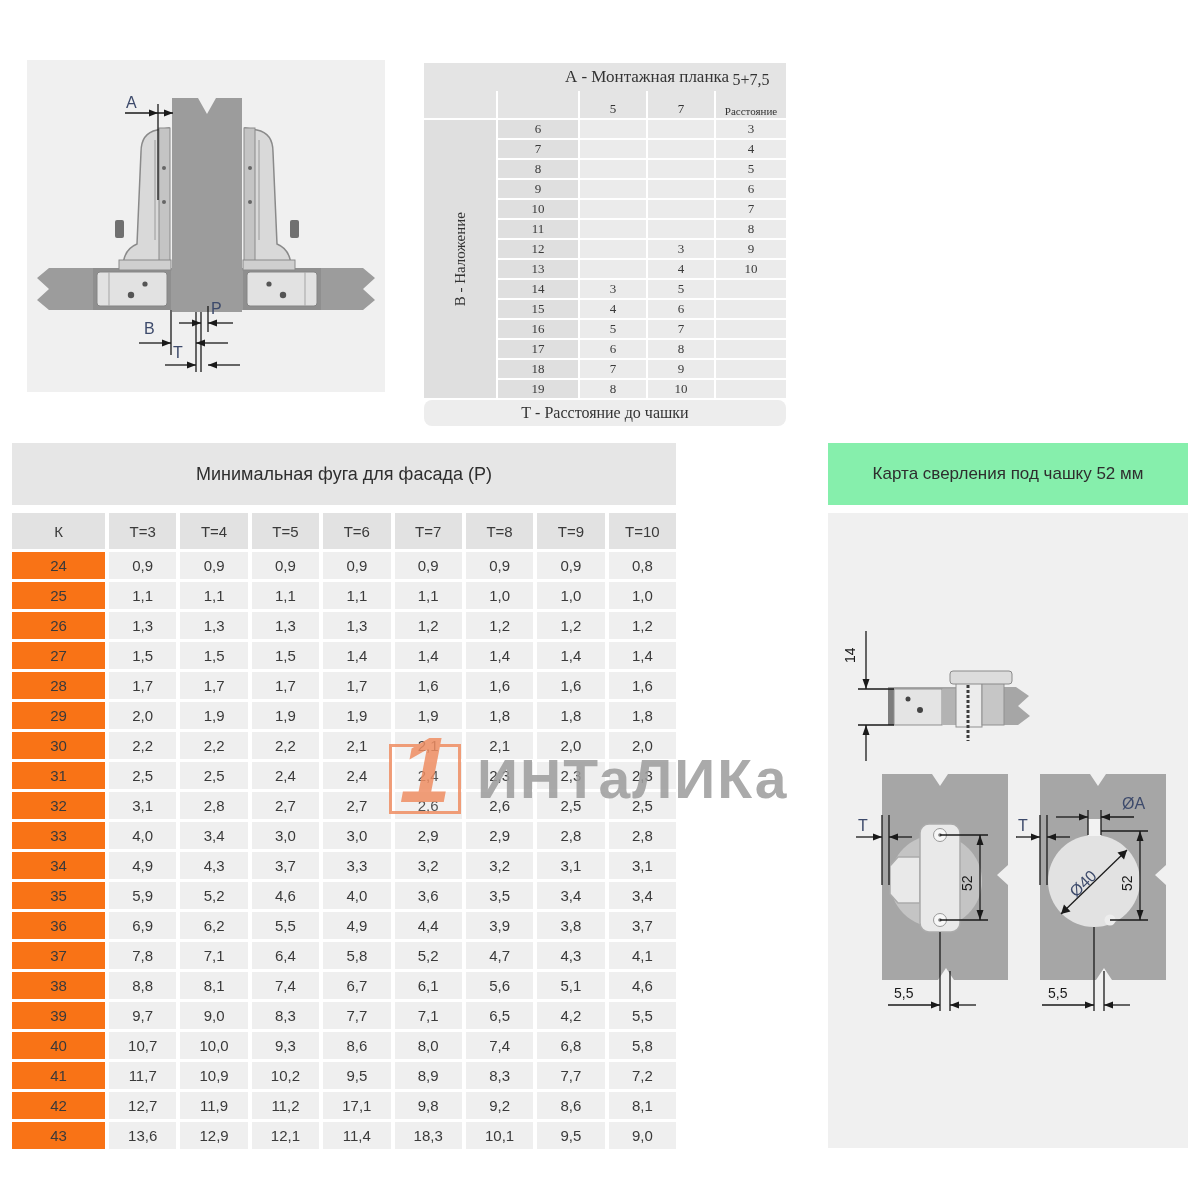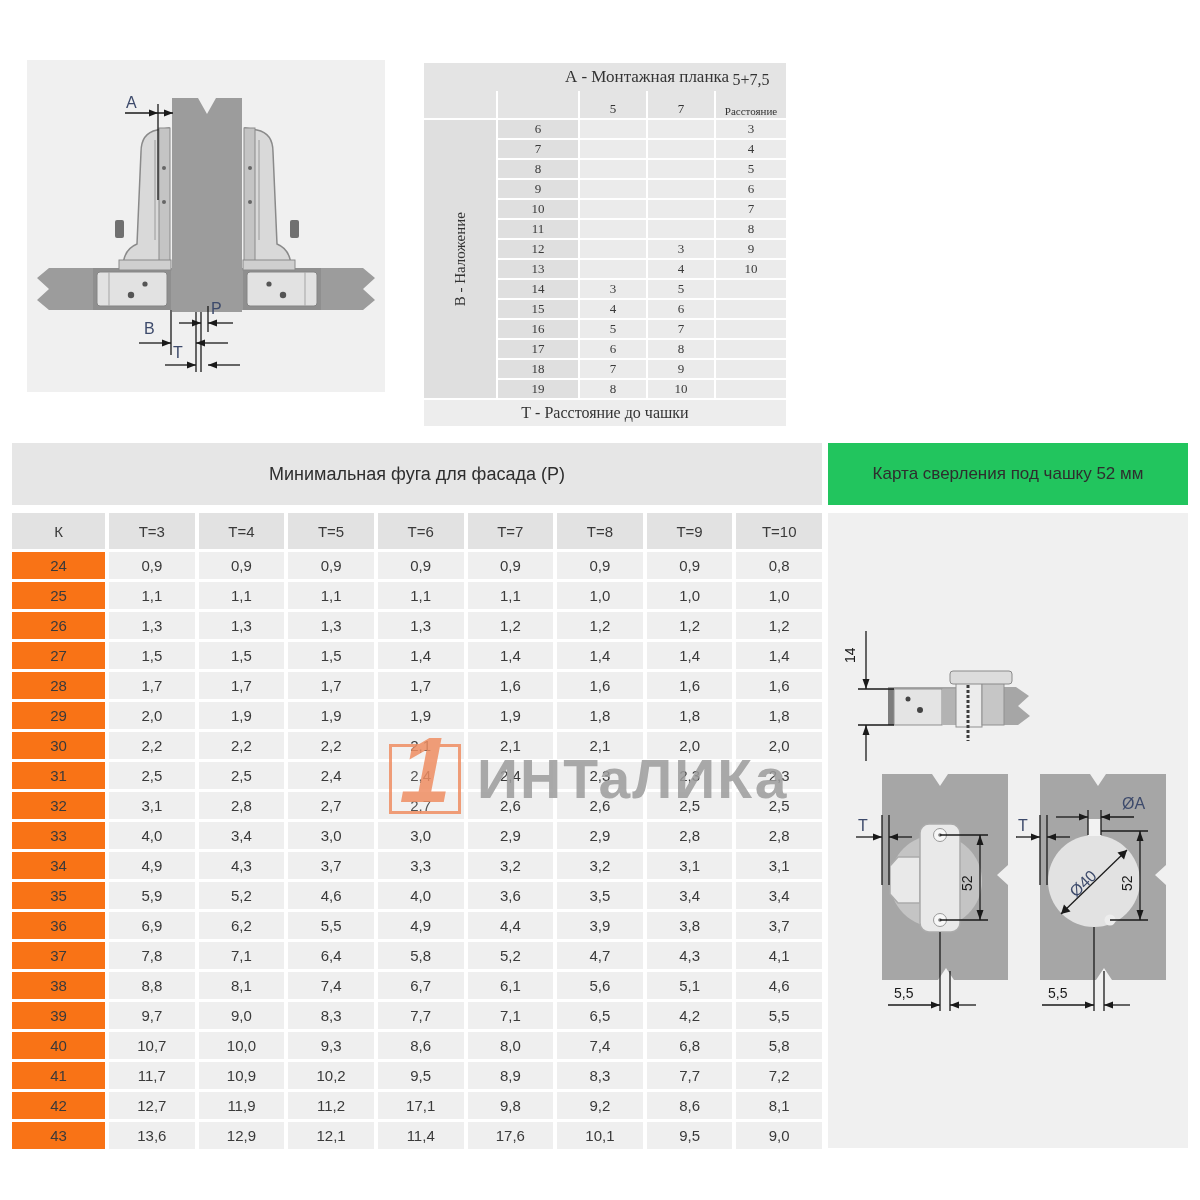--- a/index.html
+++ b/index.html
@@ -19,36 +19,36 @@
             align-items:center;justify-content:flex-end;font-size:13px;color:#333;padding-bottom:1px;}
   .mt-subheader .dist-line1{font-size:16px;line-height:10px;}
   .mt-subheader .dist-line2{font-size:11px;line-height:12px;margin-top:20px;}
   .mt-body{display:grid;grid-template-columns:72px 80px 66px 66px 70px;gap:2px;background:#fff;margin-top:2px;}
   .mt-axis{grid-column:1;grid-row:1 / span 14;background:#dfdfdf;display:flex;
            align-items:center;justify-content:center;}
   .mt-axis span{writing-mode:vertical-rl;transform:rotate(180deg);font-size:15px;color:#333;}
   .mt-cell{height:18px;line-height:18px;text-align:center;font-size:13px;background:#ebebeb;}
   .mt-cell.b{background:#dfdfdf;}
   .mt-footer{margin-top:2px;height:26px;line-height:26px;background:#ededed;
-             text-align:center;font-size:16px;color:#333;}
+             text-align:center;font-size:16px;color:#333;border-radius:8px;}
 
   
-  .gap-table{left:12px;top:443px;width:810px;border-radius:19px;}
+  .gap-table{left:12px;top:443px;width:664px;border-radius:19px;}
   .gt-title{height:62px;line-height:62px;background:#e6e6e6;text-align:center;
             font-size:18px;color:#2e2e2e;margin-bottom:8px;}
   .gt-grid{display:grid;grid-template-columns:93px repeat(8,1fr);
            grid-template-rows:36px repeat(20,27px);gap:3px 4px;background:#fff;}
   .gt-grid>div{display:flex;align-items:center;justify-content:center;font-size:15px;}
   .gt-head{background:#e2e2e2;}
   .gt-cell{background:#efefef;}
   .gt-key{background:#f97316;}
 
   
   .drill{left:828px;top:443px;width:360px;}
-  .drill-title{height:62px;line-height:62px;background:#22c55e;text-align:center;
+  .drill-title{height:62px;line-height:62px;background:#86efac;text-align:center;
                font-size:17px;color:#2e2e2e;margin-bottom:8px;}
   .drill-body{height:635px;background:#f0f0f0;}
 
   
   .watermark{left:389px;top:744px;display:flex;align-items:center;opacity:.85;pointer-events:none;}
   .wm-box{display:inline-flex;width:66px;height:64px;border:3px solid #ef8e63;
           align-items:center;justify-content:center;position:relative;background:rgba(255,255,255,.15);}
   .wm-one{font-size:92px;line-height:.78;color:#ef8e63;font-weight:bold;font-style:italic;
           margin-top:-16px;}
   .wm-text{font-size:57px;font-weight:bold;color:#9c9c9c;letter-spacing:2px;margin-left:16px;
@@ -384,21 +384,21 @@
         <div class="gt-cell">17,1</div>
         <div class="gt-cell">9,8</div>
         <div class="gt-cell">9,2</div>
         <div class="gt-cell">8,6</div>
         <div class="gt-cell">8,1</div>
         <div class="gt-cell gt-key">43</div>
         <div class="gt-cell">13,6</div>
         <div class="gt-cell">12,9</div>
         <div class="gt-cell">12,1</div>
         <div class="gt-cell">11,4</div>
-        <div class="gt-cell">17,6</div>
+        <div class="gt-cell">18,3</div>
         <div class="gt-cell">10,1</div>
         <div class="gt-cell">9,5</div>
         <div class="gt-cell">9,0</div>
       </div>
   </div>
 
   <div class="abs drill">
     <div class="drill-title">Карта сверления под чашку 52 мм</div>
     <div class="drill-body">
       <svg viewBox="0 0 360 635" width="360" height="635">

